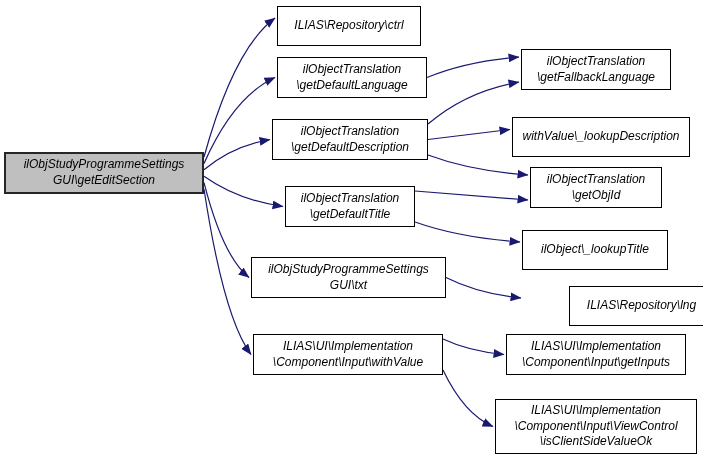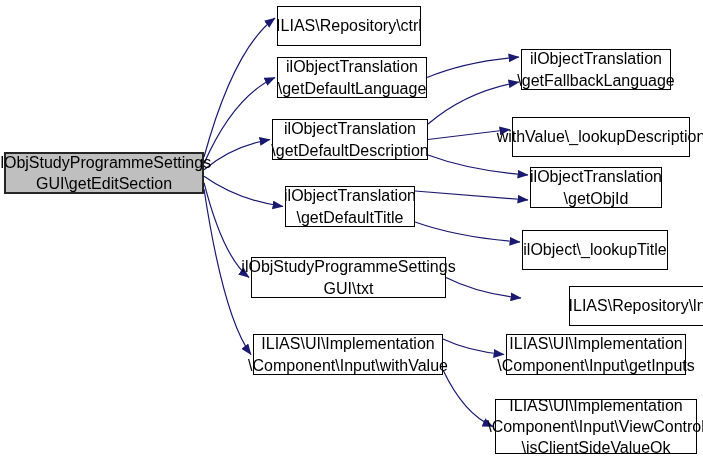--- a/index.html
+++ b/index.html
@@ -15,24 +15,25 @@
   .node {
     position: absolute;
     box-sizing: border-box;
     border: 1px solid #000000;
     background: #ffffff;
     color: #000000;
     display: flex;
     align-items: center;
     justify-content: center;
     text-align: center;
-    font-size: 16px;
+    font-size: 12px;
     line-height: 1.32;
     padding: 19px 3px;
     cursor: pointer;
+    font-style: italic;
   }
   .node .lbl { white-space: pre-line; }
   .node.hl {
     background: #bfbfbf;
     border: 2px solid #262626;
     cursor: default;
   }
 </style>
 </head>
 <body>

